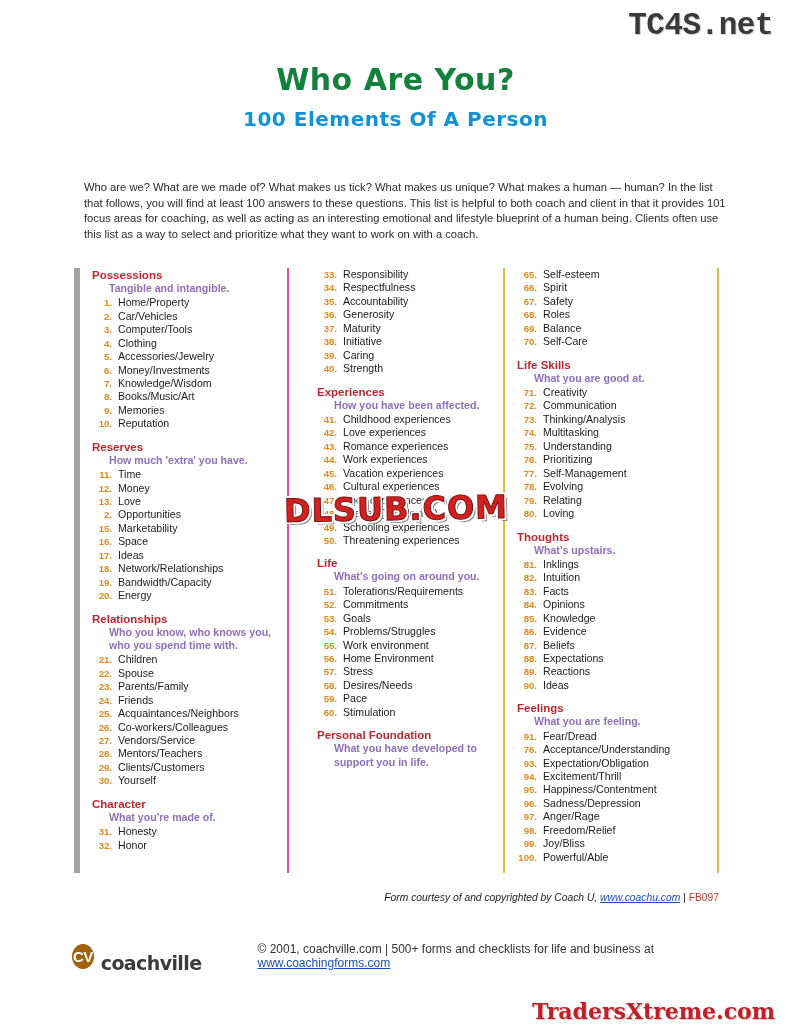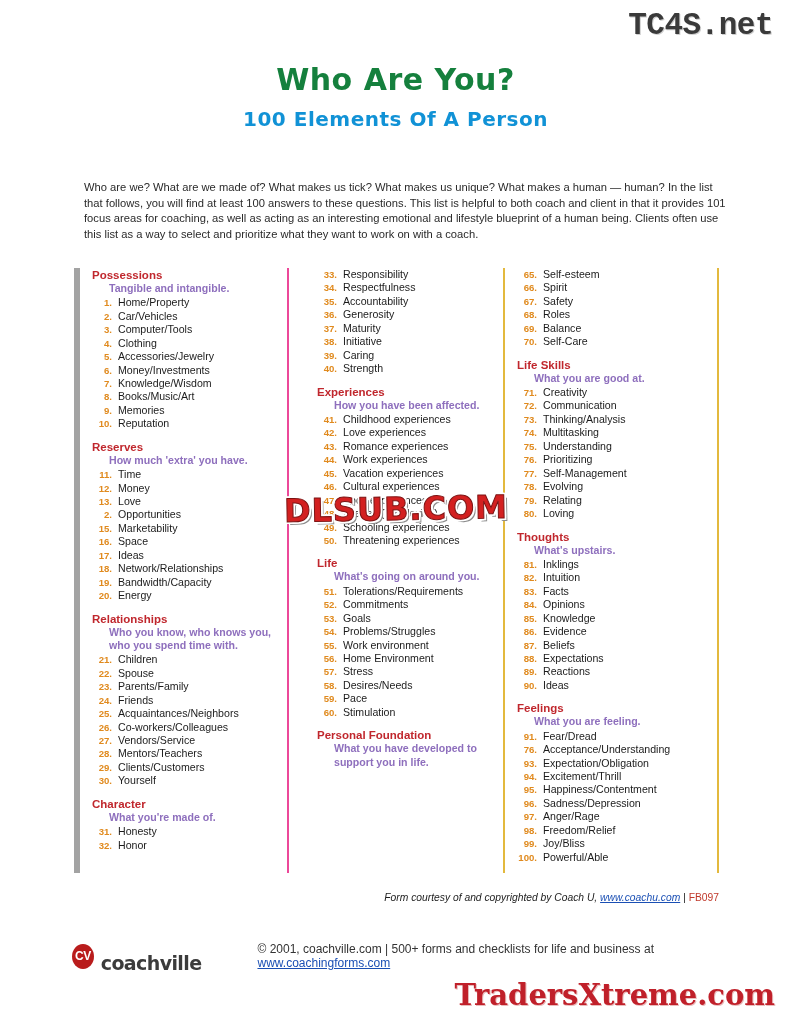--- a/index.html
+++ b/index.html
@@ -150,24 +150,24 @@
     top: 938px;
     left: 72px;
     width: 648px;
     display: flex;
     align-items: center;
   }
   .cv-badge {
     width: 25px;
     height: 25px;
     border-radius: 50%;
-    background: #b91c1c;
+    background: #a16207;
     color: #ffffff;
     font-weight: bold;
-    font-size: 12px;
+    font-size: 15px;
     display: flex;
     align-items: center;
     justify-content: center;
     letter-spacing: -0.5px;
   }
   .cv-word {
     margin-left: 7px;
     font-family: "DejaVu Sans", sans-serif;
     font-weight: bold;
     font-size: 19px;
@@ -176,25 +176,25 @@
     margin-top: 14px;
   }
   .footer-note {
     margin-left: 56px;
     font-size: 12px;
     color: #333333;
   }
   .footer-note a { color: #1a4fb4; }
   .bottom-brand {
     position: absolute;
-    bottom: 12px;
+    bottom: 0;
     right: 16px;
     font-family: "DejaVu Serif", serif;
     font-weight: bold;
-    font-size: 29px;
+    font-size: 22px;
     color: #c0202a;
     text-shadow: 1px 1px 0 #e9bcbc;
   }
 </style>
 </head>
 <body>
 
 <div class="page">
 
   <div class="top-brand">TC4S.net</div>

